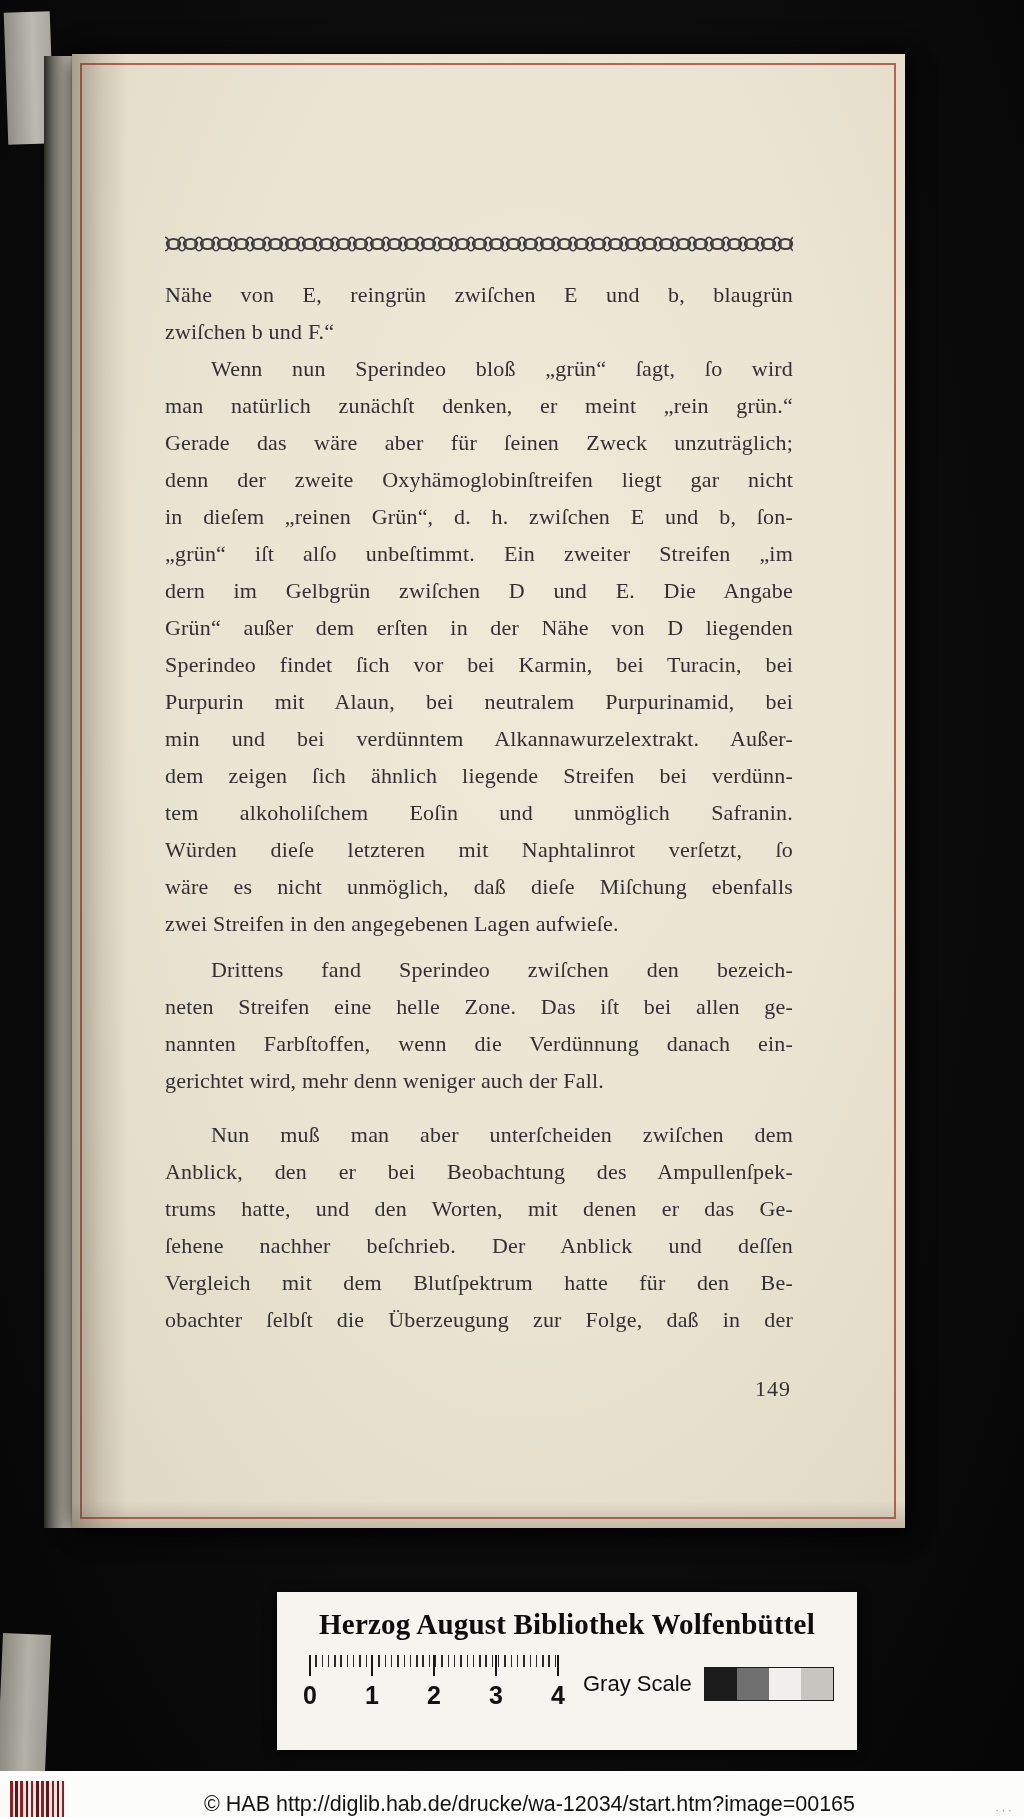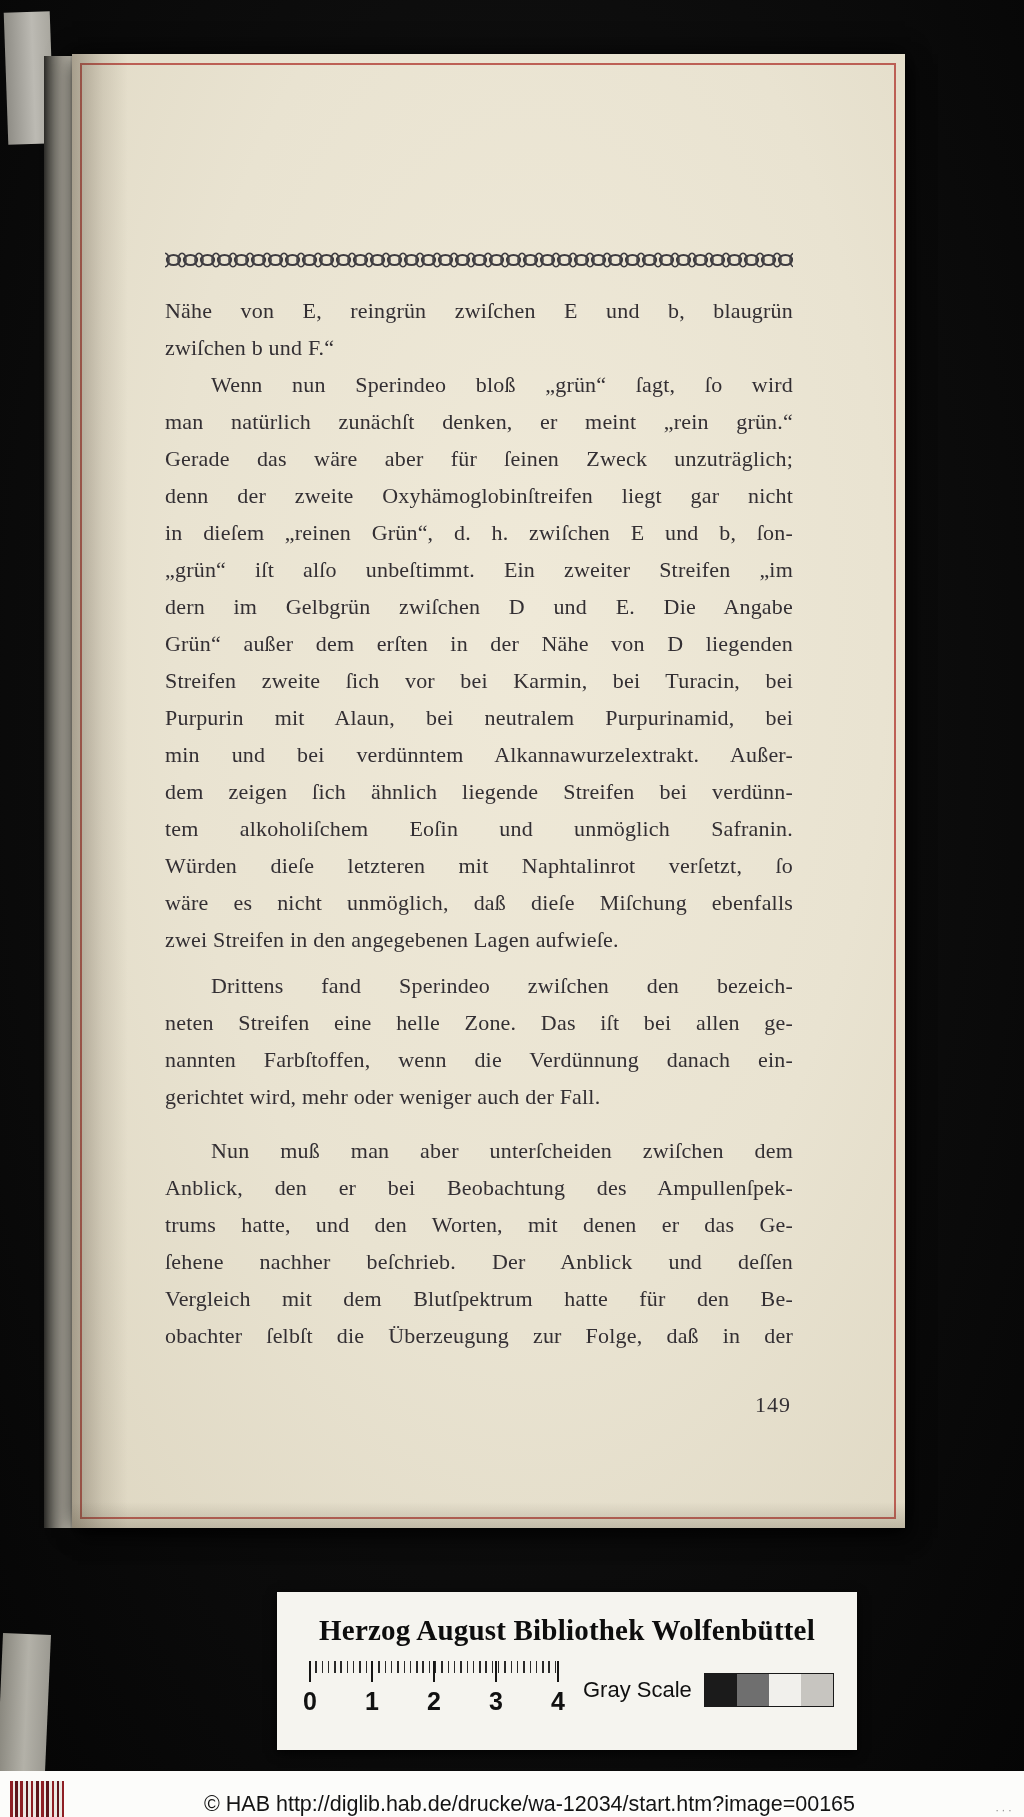--- a/index.html
+++ b/index.html
@@ -11,32 +11,32 @@
   .edge-bottom-left{left:0px;top:1634px;width:48px;height:138px;transform:rotate(2.5deg);background:linear-gradient(to right,#8a887f,#b3b1a8 55%,#9c9a92);}
   .book-edge{position:absolute;left:44px;top:56px;width:30px;height:1472px;background:linear-gradient(to right,#2c2b28 0%,#6e6c64 30%,#a7a398 60%,#cdc9bb 85%,#b7b2a4 100%);}
 
   
   .page{position:absolute;left:72px;top:54px;width:833px;height:1474px;background:radial-gradient(ellipse at 55% 38%, #efe9d8 0%, #e9e3d1 55%, #ded7c2 100%);box-shadow:0 0 22px rgba(0,0,0,.75), 6px 10px 18px rgba(0,0,0,.6);}
   .red-border{position:absolute;left:8px;top:9px;right:9px;bottom:9px;border:2px solid rgba(177,63,54,.8);}
   .gutter-shadow{position:absolute;left:0;top:0;bottom:0;width:56px;background:linear-gradient(to right,rgba(70,58,44,.38),rgba(70,58,44,.12) 55%,transparent);}
   .bottom-curl{position:absolute;left:0;bottom:0;width:100%;height:26px;background:linear-gradient(to top,rgba(90,80,62,.25),transparent);}
 
   
-  .text-block{position:absolute;left:93px;top:196px;width:628px;color:#332f33;}
+  .text-block{position:absolute;left:93px;top:180px;width:628px;color:#332f33;}
   .ornament{display:block;margin-bottom:22px;}
   .tline{font-size:22px;line-height:37px;text-align:justify;text-align-last:justify;letter-spacing:.2px;white-space:normal;}
   .tline.tlast{text-align-last:left;}
   .tline.tfirst{text-indent:46px;}
   .para:nth-child(2){margin-top:0;}
   .para:nth-child(3){margin-top:9px;}
   .para:nth-child(4){margin-top:17px;}
   .page-number{margin-top:38px;text-align:right;font-size:22px;letter-spacing:1px;padding-right:2px;}
 
   
-  .label-card{position:absolute;left:277px;top:1592px;width:580px;height:158px;background:#f5f4ef;box-shadow:0 3px 10px rgba(0,0,0,.8);box-sizing:border-box;padding:22px 24px 10px 24px;}
+  .label-card{position:absolute;left:277px;top:1592px;width:580px;height:158px;background:#f5f4ef;box-shadow:0 3px 10px rgba(0,0,0,.8);box-sizing:border-box;padding:16px 24px 10px 24px;}
   .label-title{text-align:center;font-size:29px;font-weight:bold;color:#0d0d0d;letter-spacing:.2px;font-family:"Liberation Serif","DejaVu Serif",serif;}
   .label-row{margin-top:14px;display:flex;align-items:flex-start;}
   .ruler{position:relative;width:256px;height:60px;margin-left:8px;flex:none;}
   .minor-ticks{position:absolute;left:0;top:0;width:250px;height:12px;background:repeating-linear-gradient(to right,#2a2a2a 0 1.4px,transparent 1.4px 6.3px);}
   .major-tick{position:absolute;top:0;width:2px;height:21px;background:#151515;}
   .ruler-num{position:absolute;top:26px;transform:translateX(-50%);font-size:25px;font-weight:600;color:#111;font-family:"Liberation Sans","DejaVu Sans",sans-serif;}
   .grayscale-label{margin-left:18px;margin-top:16px;font-size:22px;color:#101010;font-family:"Liberation Sans","DejaVu Sans",sans-serif;white-space:nowrap;}
   .swatches{margin-left:12px;margin-top:12px;display:flex;border:1px solid #1a1a1a;height:32px;}
   .swatch{width:32px;height:32px;flex:none;}
 
@@ -79,34 +79,34 @@
           </div>
           <div class="para">
             <div class="tline tfirst">Wenn nun Sperindeo bloß „grün“ ſagt, ſo wird</div>
             <div class="tline">man natürlich zunächſt denken, er meint „rein grün.“</div>
             <div class="tline">Gerade das wäre aber für ſeinen Zweck unzuträglich;</div>
             <div class="tline">denn der zweite Oxyhämoglobinſtreifen liegt gar nicht</div>
             <div class="tline">in dieſem „reinen Grün“, d. h. zwiſchen E und b, ſon-</div>
             <div class="tline">„grün“ iſt alſo unbeſtimmt. Ein zweiter Streifen „im</div>
             <div class="tline">dern im Gelbgrün zwiſchen D und E. Die Angabe</div>
             <div class="tline">Grün“ außer dem erſten in der Nähe von D liegenden</div>
-            <div class="tline">Streifen zweite ſich vor bei Karmin, bei Turacin, bei</div>
+            <div class="tline">Sperindeo findet ſich vor bei Karmin, bei Turacin, bei</div>
             <div class="tline">Purpurin mit Alaun, bei neutralem Purpurinamid, bei</div>
             <div class="tline">min und bei verdünntem Alkannawurzelextrakt. Außer-</div>
             <div class="tline">dem zeigen ſich ähnlich liegende Streifen bei verdünn-</div>
             <div class="tline">tem alkoholiſchem Eoſin und unmöglich Safranin.</div>
             <div class="tline">Würden dieſe letzteren mit Naphtalinrot verſetzt, ſo</div>
             <div class="tline">wäre es nicht unmöglich, daß dieſe Miſchung ebenfalls</div>
             <div class="tline tlast">zwei Streifen in den angegebenen Lagen aufwieſe.</div>
           </div>
           <div class="para">
             <div class="tline tfirst">Drittens fand Sperindeo zwiſchen den bezeich-</div>
             <div class="tline">neten Streifen eine helle Zone. Das iſt bei allen ge-</div>
             <div class="tline">nannten Farbſtoffen, wenn die Verdünnung danach ein-</div>
-            <div class="tline tlast">gerichtet wird, mehr oder weniger auch der Fall.</div>
+            <div class="tline tlast">gerichtet wird, mehr denn weniger auch der Fall.</div>
           </div>
           <div class="para">
             <div class="tline tfirst">Nun muß man aber unterſcheiden zwiſchen dem</div>
             <div class="tline">Anblick, den er bei Beobachtung des Ampullenſpek-</div>
             <div class="tline">trums hatte, und den Worten, mit denen er das Ge-</div>
             <div class="tline">ſehene nachher beſchrieb. Der Anblick und deſſen</div>
             <div class="tline">Vergleich mit dem Blutſpektrum hatte für den Be-</div>
             <div class="tline">obachter ſelbſt die Überzeugung zur Folge, daß in der</div>
           </div>
         </div>

